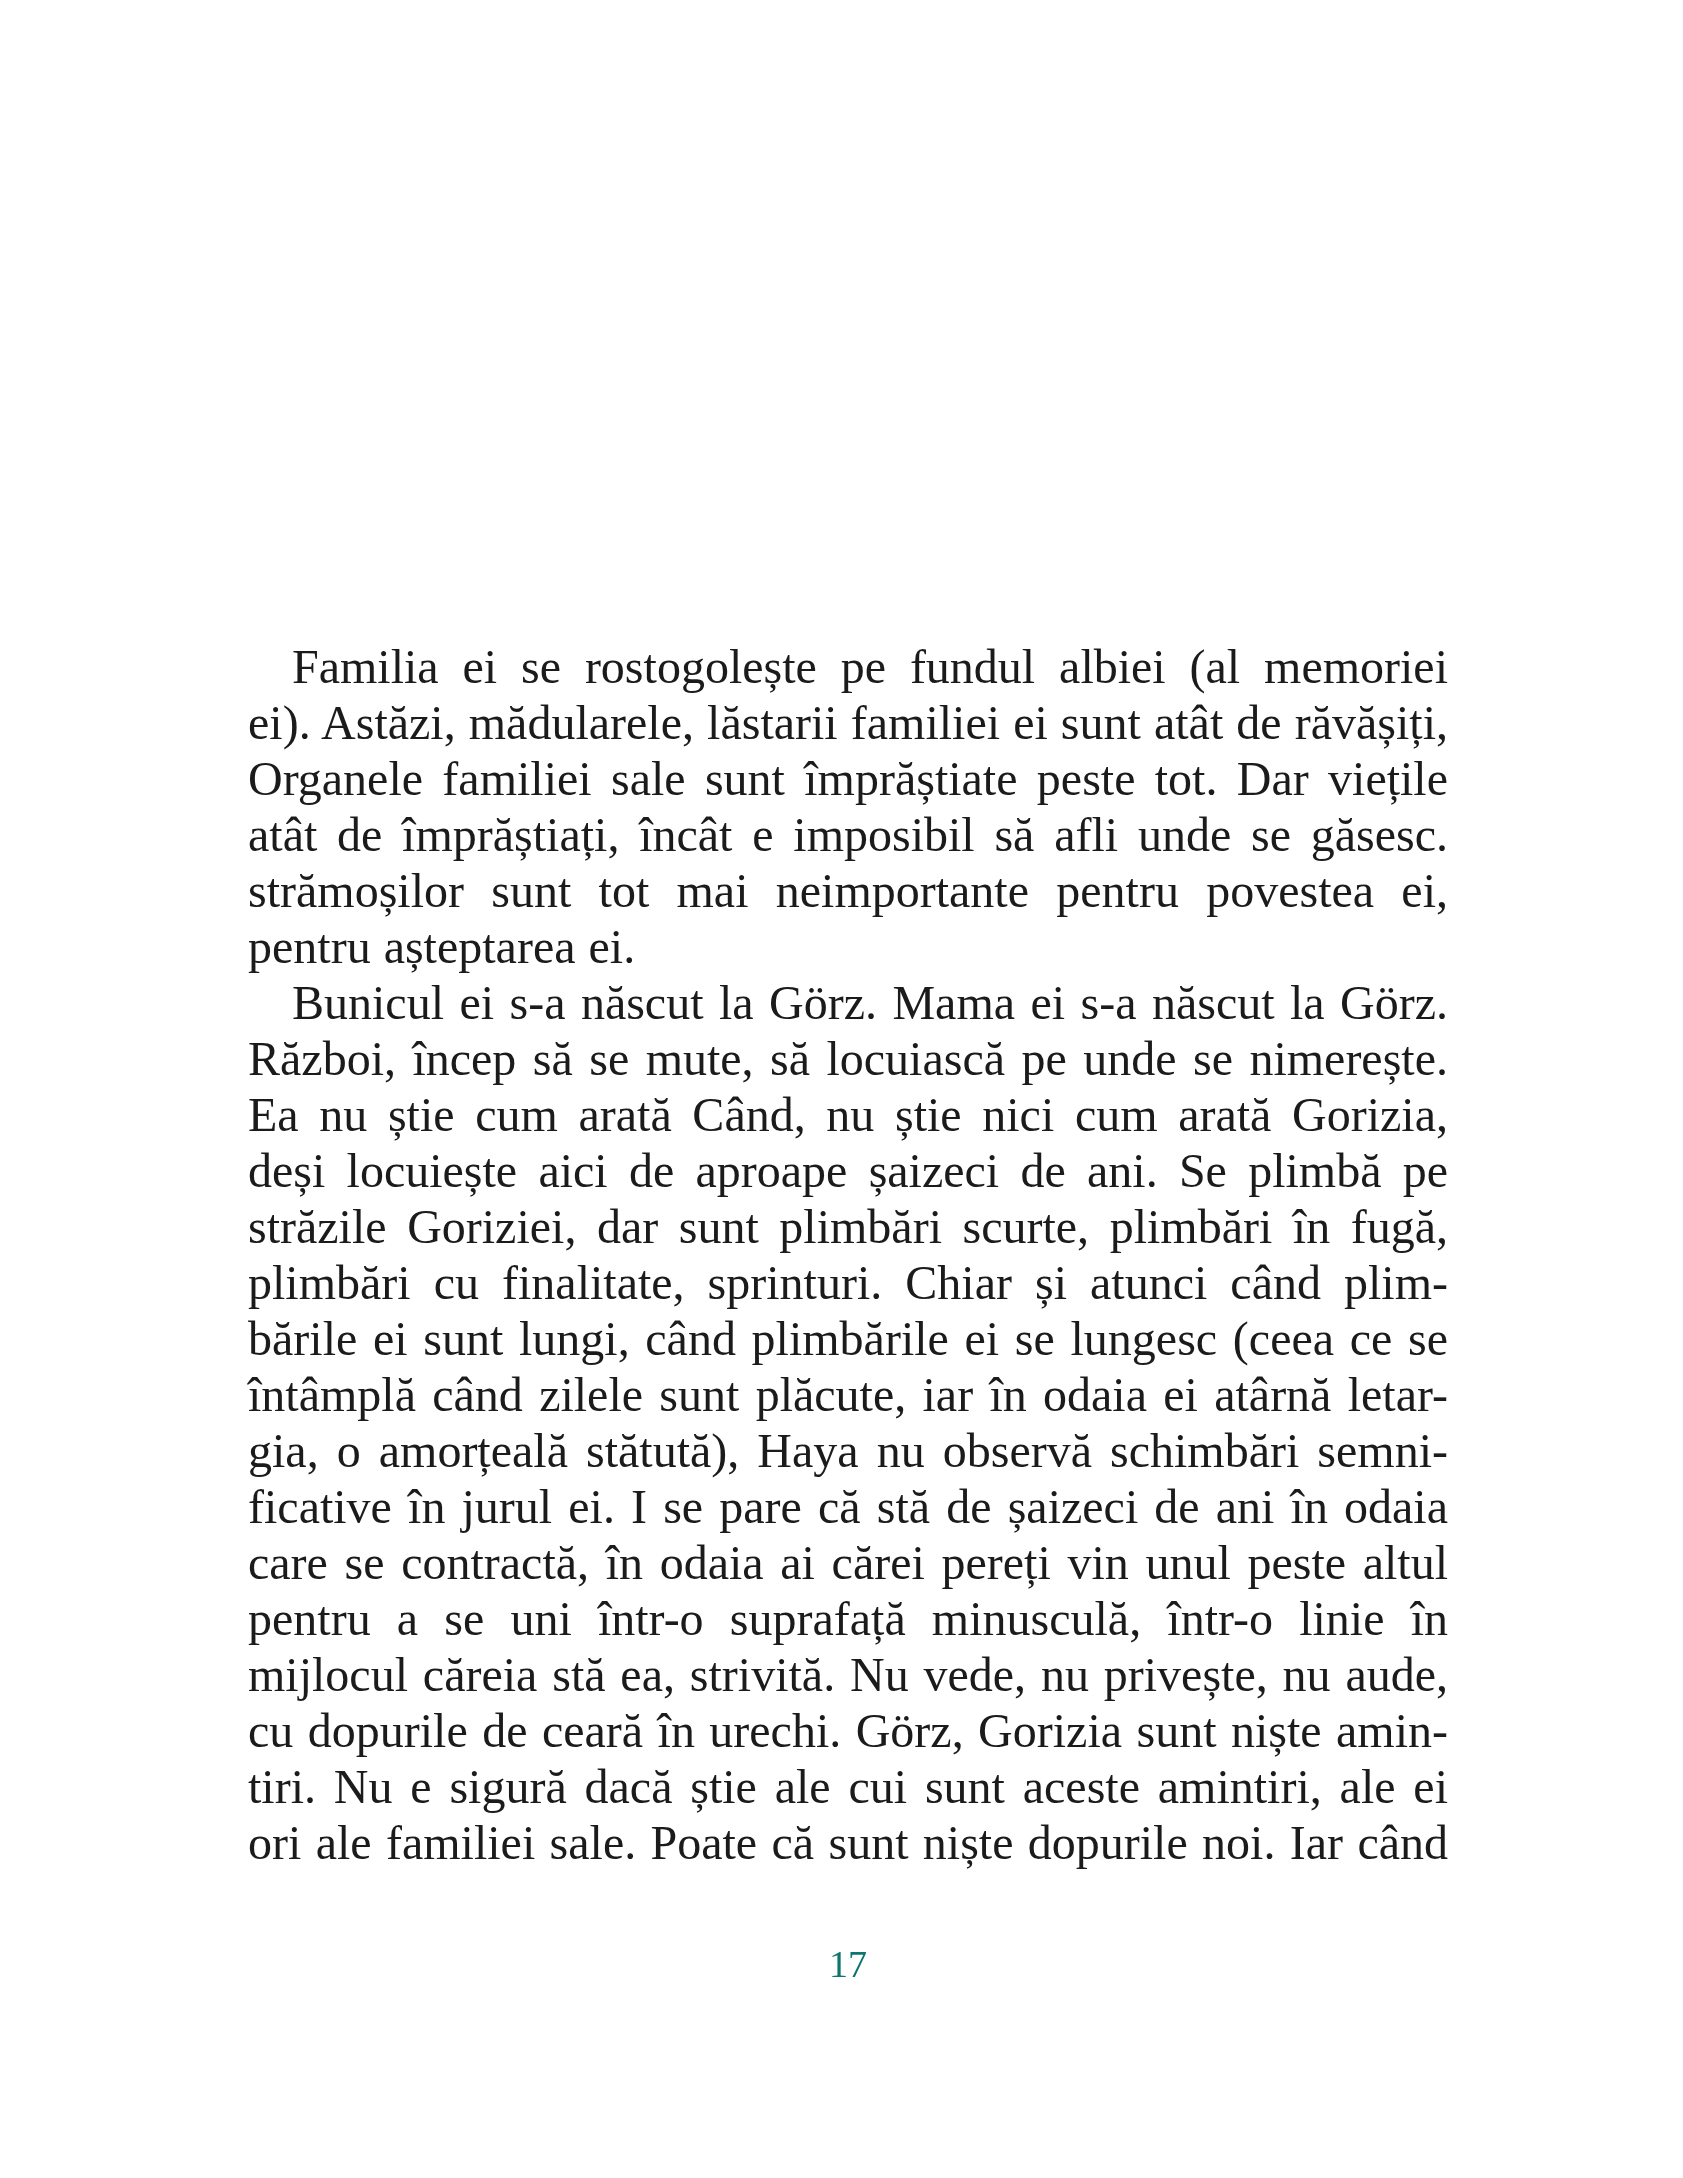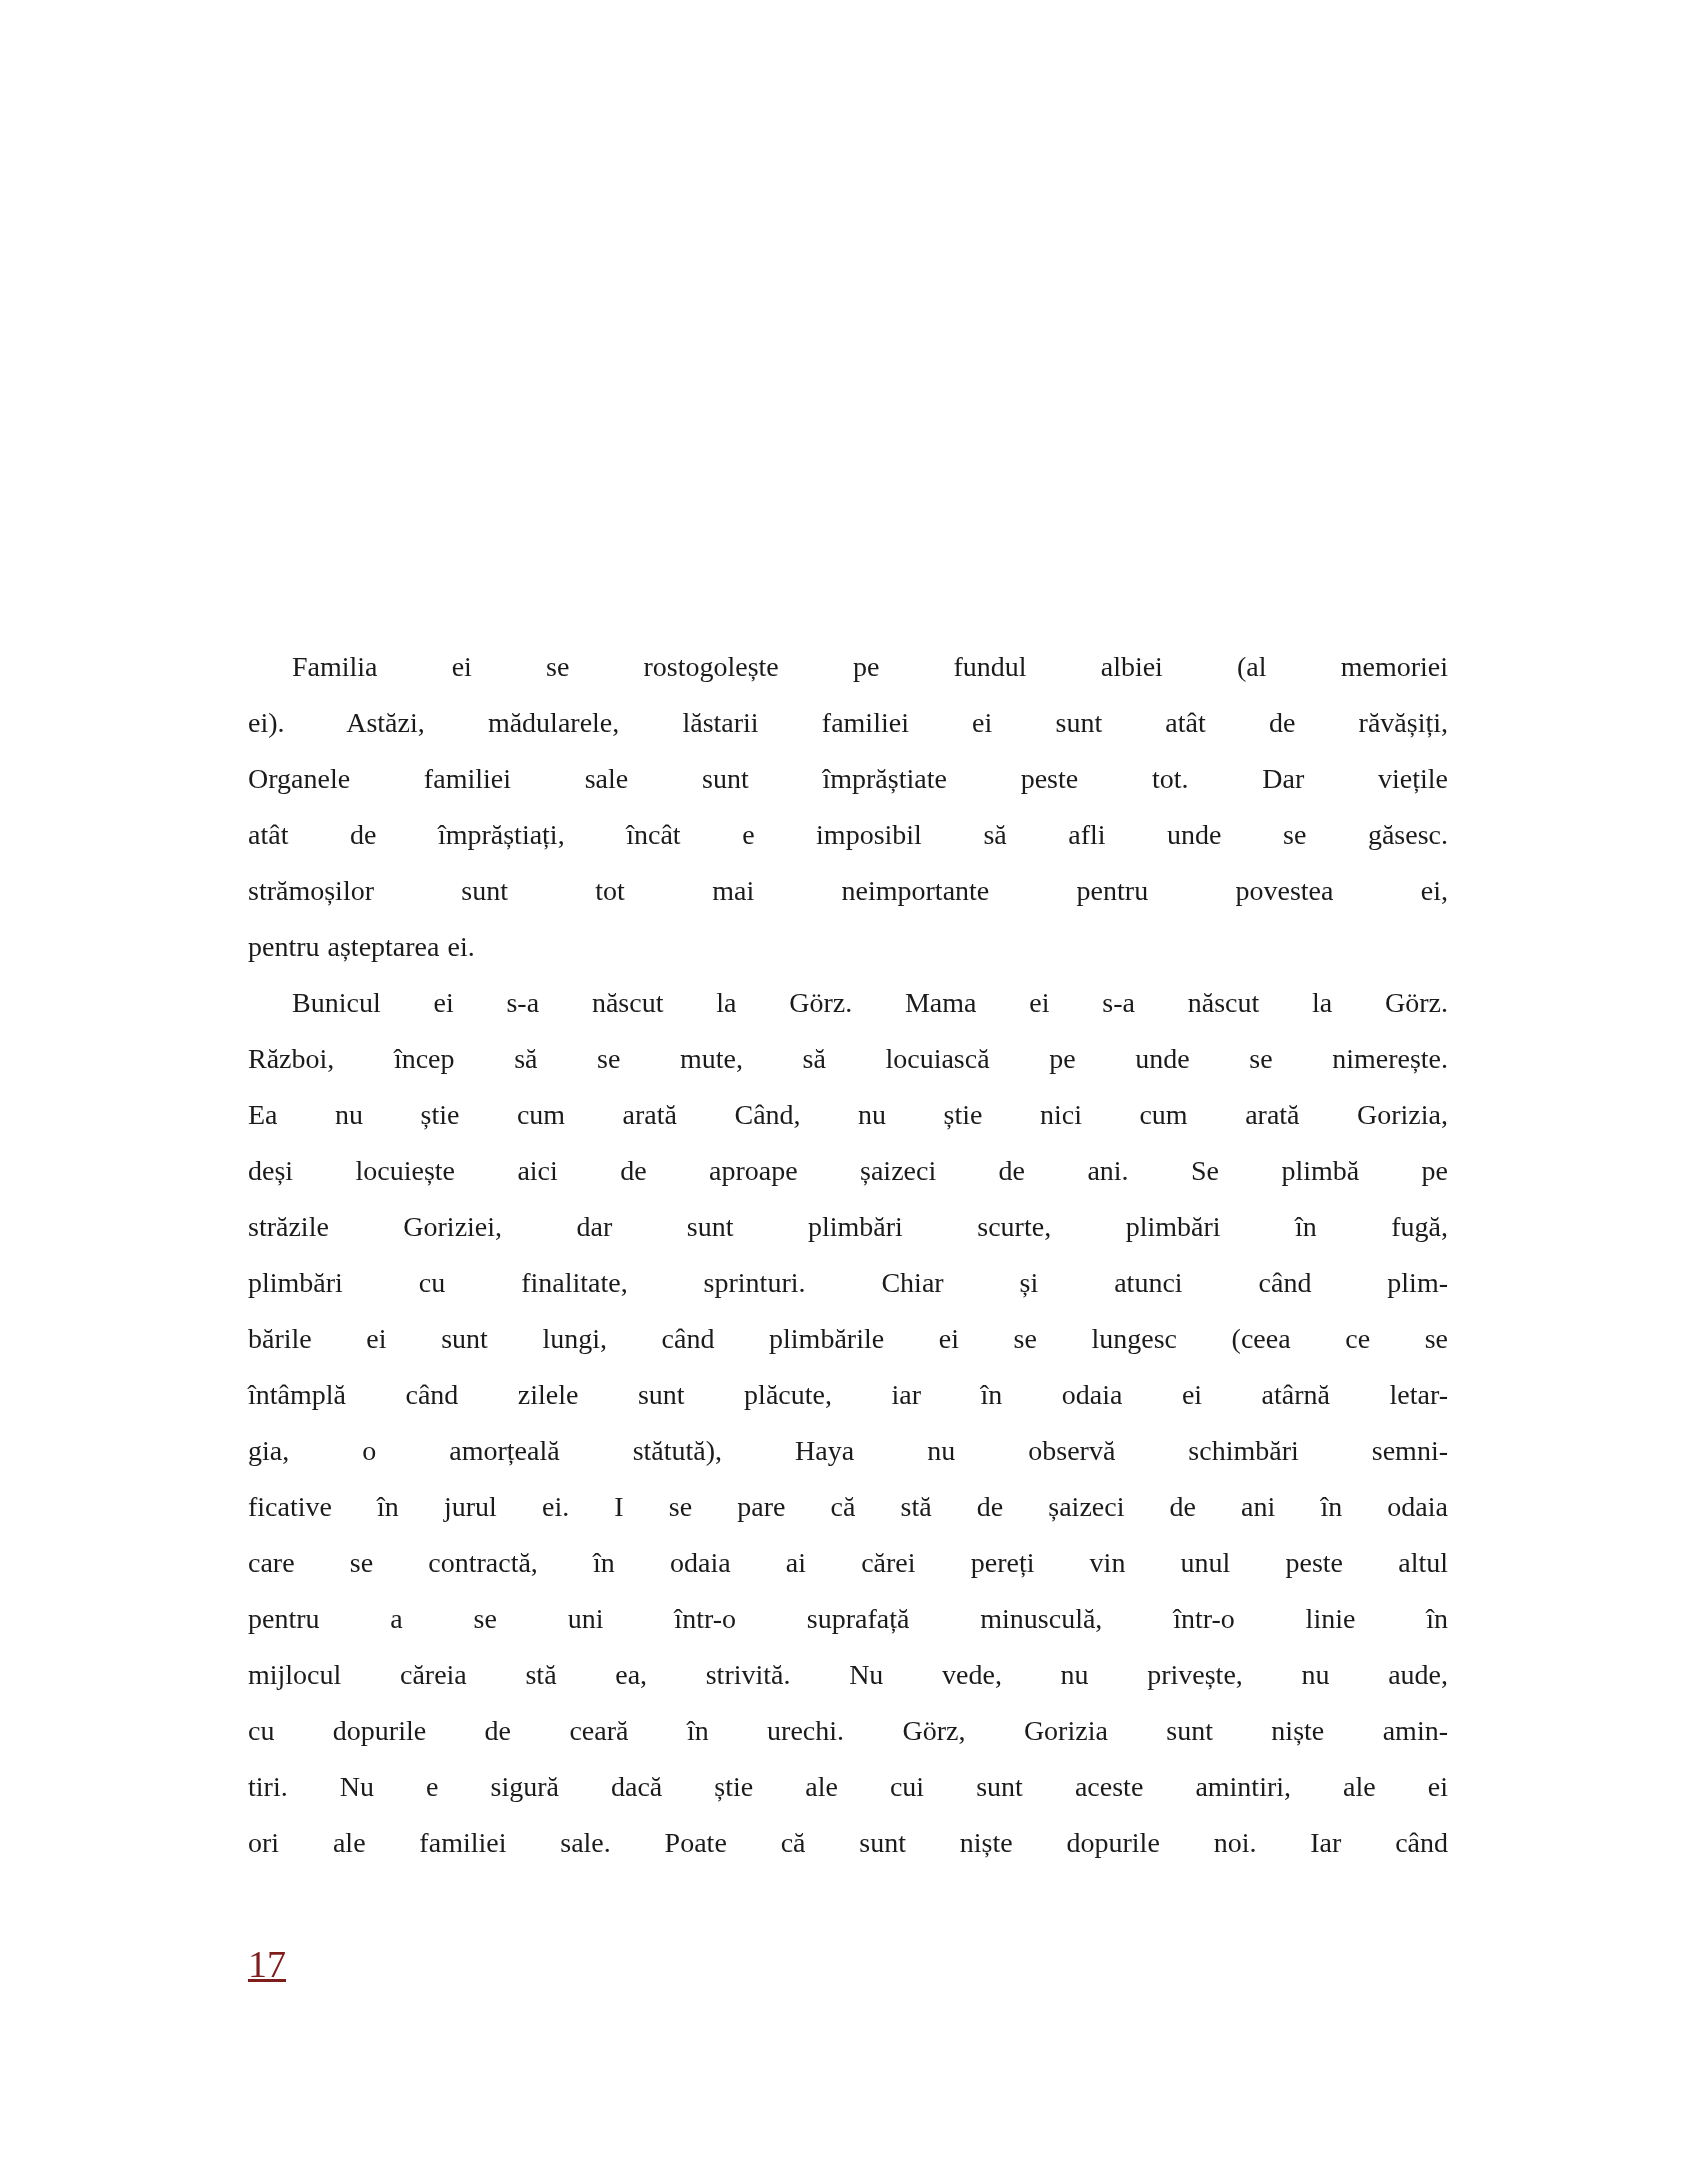--- a/index.html
+++ b/index.html
@@ -25,42 +25,42 @@
     position: absolute;
     left: 248px;
     top: 639px;
     width: 1200px;
   }
   .paragraph {
     margin: 0;
     padding: 0;
   }
   .line {
-    font-size: 28px;
+    font-size: 48px;
     line-height: 56px;
     white-space: normal;
     text-align: justify;
     text-align-last: justify;
     word-spacing: 1px;
   }
   .line.indent {
     text-indent: 44px;
   }
   .line.para-end {
     text-align: left;
     text-align-last: left;
   }
   .page-number {
     position: absolute;
     left: 248px;
     top: 1942px;
     width: 1200px;
+    text-align: center;
     font-size: 38px;
-    color: #7f1d1d;
-    text-decoration: underline;
+    color: #0f766e;
   }
 </style>
 </head>
 <body>
 
 <div class="page">
 
   <div class="text-block">
 
     <div class="paragraph">

